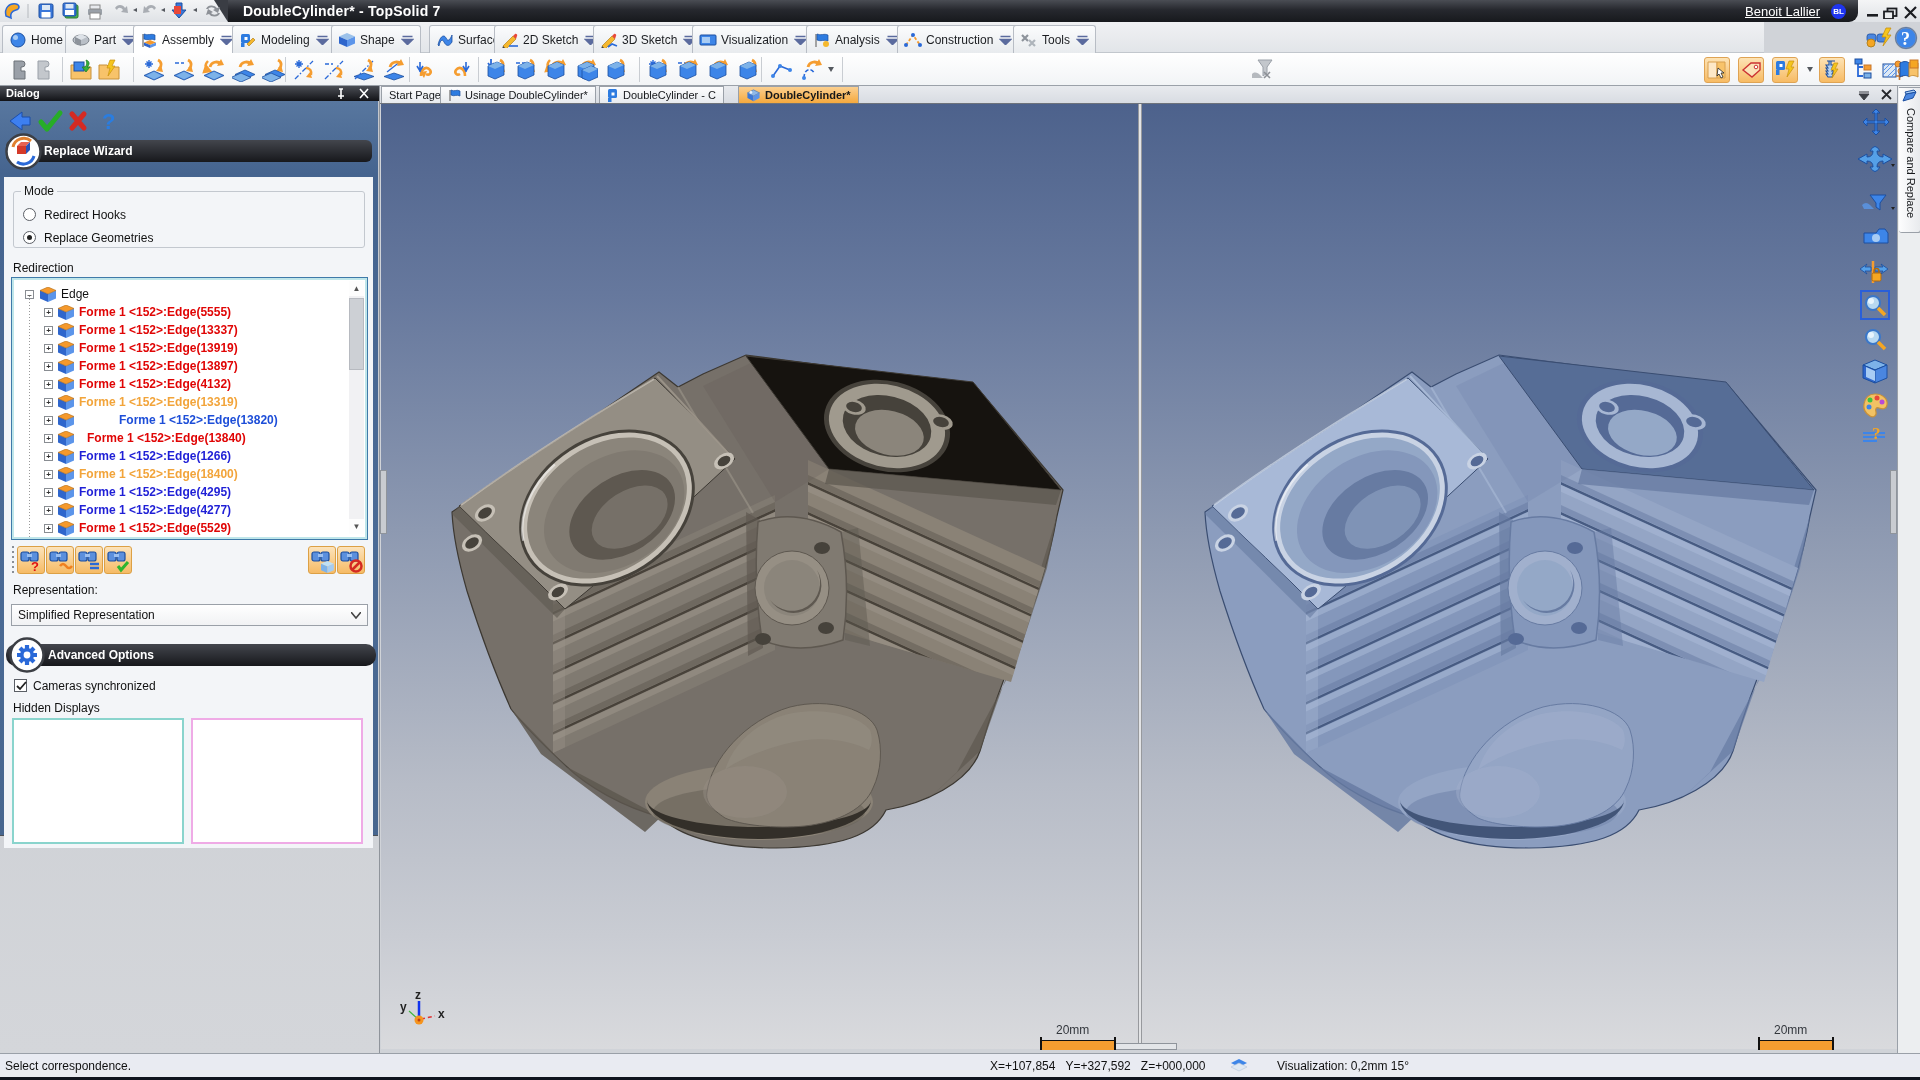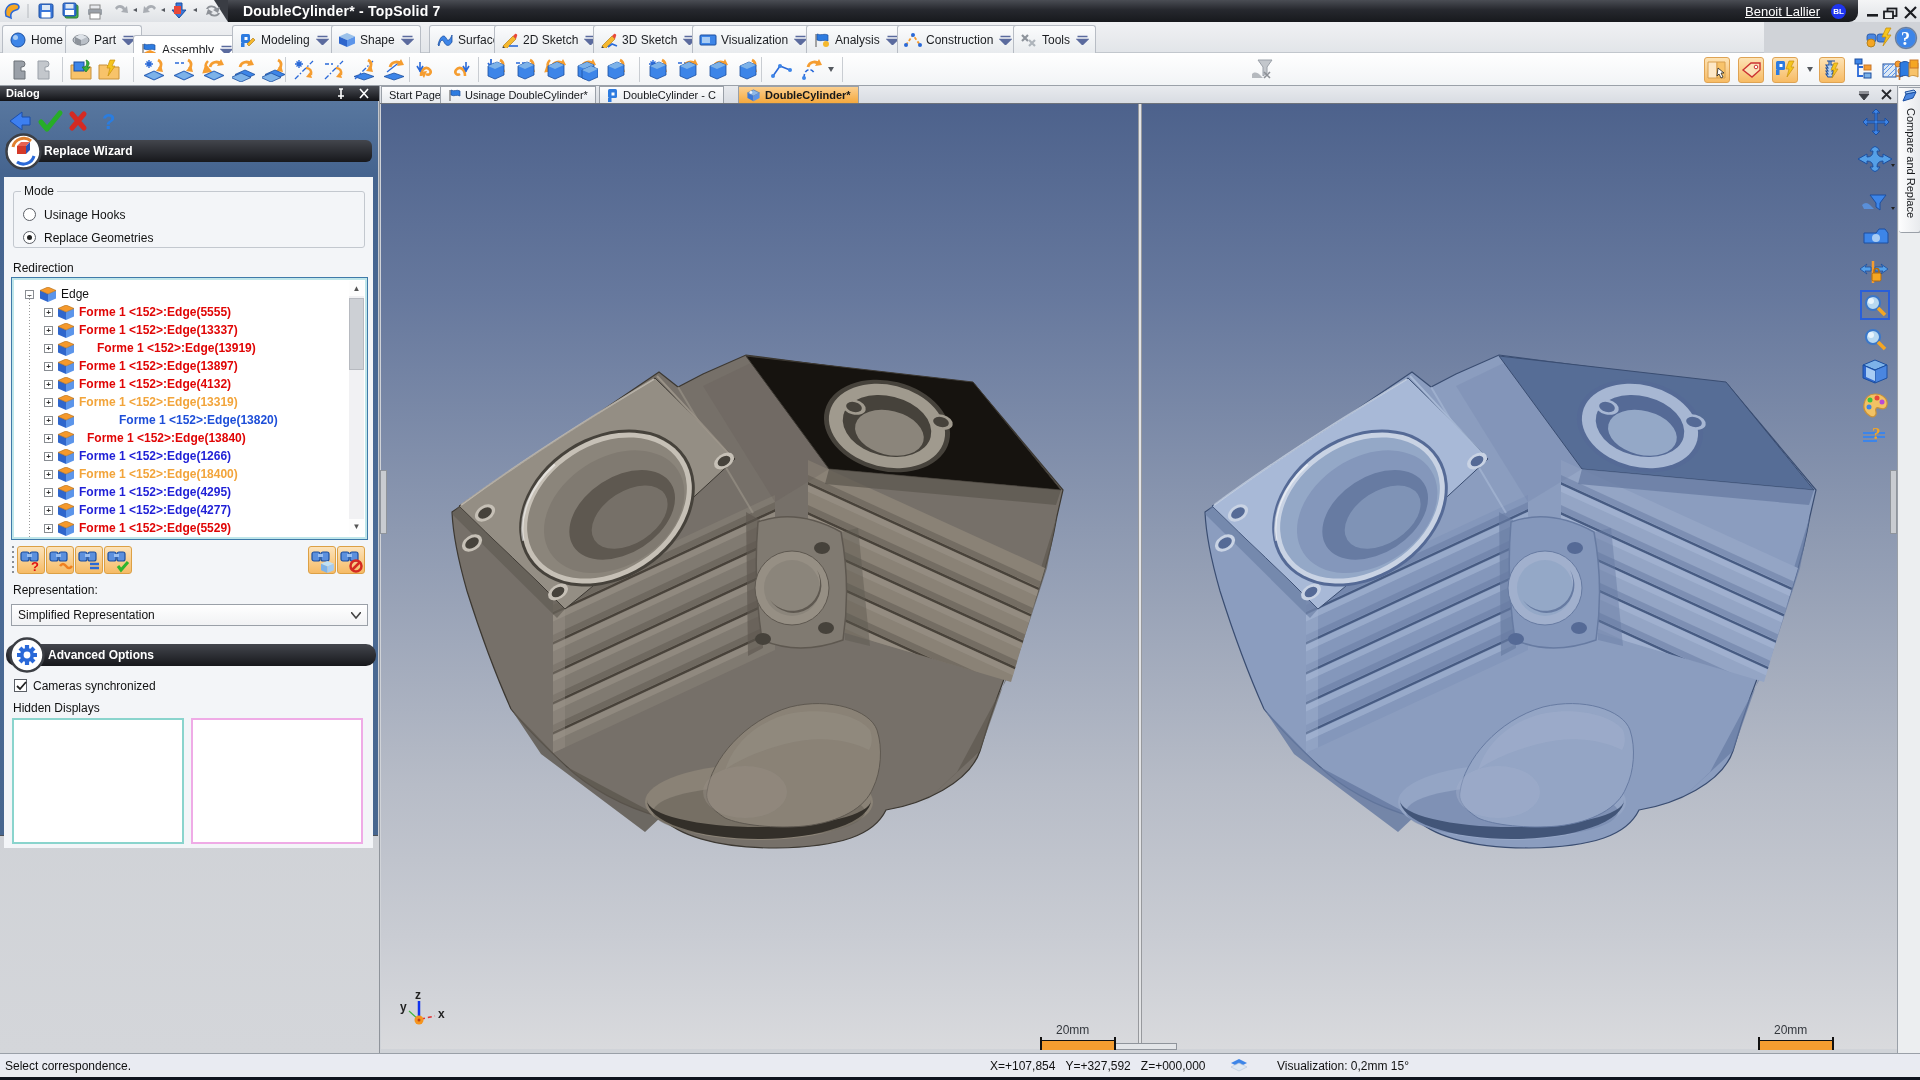--- a/index.html
+++ b/index.html
@@ -11,21 +11,21 @@
 #titlebar { left:0; top:0; width:1920px; height:22px; background:linear-gradient(#f4f5f6,#dfe2e6); }
 #titledark { left:228px; top:0; width:1630px; height:22px; background:linear-gradient(#4a4d54,#26282e 45%,#17191d); border-radius:0 0 9px 0; }
 #titledark:before { content:""; position:absolute; left:-14px; top:0; border-top:22px solid #3a3d44; border-left:14px solid transparent; }
 #titletext { left:243px; top:3px; color:#fff; font-size:14px; font-weight:bold; letter-spacing:.2px; }
 #username { left:1745px; top:4px; color:#fff; font-size:13px; text-decoration:underline; }
 #blbadge { left:1831px; top:4px; width:15px; height:15px; background:#1f35f0; border-radius:50%; color:#fff; font-size:8px; font-weight:bold; text-align:center; line-height:15px; }
 
 
 #ribbontabs { left:0; top:22px; width:1764px; height:31px; background:linear-gradient(#f0f1f3,#e2e5e9); border-bottom:1px solid #c2c7cd; }
 .rtab { position:absolute; top:3px; height:28px; display:flex; align-items:center; font-size:12px; color:#1c1e22; padding:0 6px; border:1px solid #b8bdc5; border-bottom:none; border-radius:3px 3px 0 0; background:linear-gradient(#fbfcfd,#e8ebee); }
-.rtab.sel { background:#fff; font-weight:normal;margin-top:10px; }
+.rtab.sel { background:#fff; font-weight:normal; }
 .rtab .ic { width:18px; height:16px; margin-right:4px; }
 .rtab .dd { margin-left:6px; }
 
 
 #bigbar { left:0; top:53px; width:1920px; height:33px; background:linear-gradient(#ffffff,#f2f4f6); border-bottom:1px solid #9ba1a9; }
 .tsep { position:absolute; top:4px; width:1px; height:25px; background:#c9cdd2; }
 .obtn { position:absolute; top:4px; width:26px; height:26px; border:1px solid #dfa353; border-radius:3px; background:linear-gradient(#fde3b5,#f7bb64); }
 
 
 #panel { left:0; top:86px; width:380px; height:967px; background:linear-gradient(#c3c6cc,#cdd0d5 60%,#d4d6da); border-right:1px solid #8f949b; }
@@ -450,21 +450,21 @@
         <path d="M8 14 A11 11 0 0 1 26 8" fill="none" stroke="#e08030" stroke-width="3"></path>
         <path d="M29 23 A11 11 0 0 1 12 29" fill="none" stroke="#2a69d8" stroke-width="3"></path>
         <rect x="12" y="13" width="9" height="8" fill="#d43a2a"></rect>
         <path d="M12 13 L16 9 L25 9 L21 13 Z" fill="#e86252"></path>
         <path d="M21 13 L25 9 L25 17 L21 21 Z" fill="#2a52b8"></path>
       </svg>
       <div id="wizbody" class="abs">
         <div class="grpbox" style="left:9px;top:14px;width:352px;height:57px;"></div>
         <div class="grplabel" style="left:17px;top:7px;">Mode</div>
         <div class="radio" style="left:19px;top:31px;"></div>
-        <div class="t12 abs" style="left:40px;top:31px;">Usinage Hooks</div>
+        <div class="t12 abs" style="left:40px;top:31px;">Redirect Hooks</div>
         <div class="radio on" style="left:19px;top:54px;"></div>
         <div class="t12 abs" style="left:40px;top:54px;">Replace Geometries</div>
         <div class="t12 abs" style="left:9px;top:84px;">Redirection</div>
         <div id="treebox">
           <div id="treerows">
               <div class="trow" style="top:8px;">
                 <div class="expbox" style="left:13px;top:4px;">–</div>
                 <svg class="cube" style="left:28px;top:1px;" width="16" height="15" viewBox="0 0 16 15">
                   <polygon points="8,0 16,3.5 8,7 0,3.5" fill="#f5992c"></polygon>
                   <polygon points="0,3.5 8,7 8,15 0,11.5" fill="#2f66cc"></polygon>
@@ -495,21 +495,21 @@
                 <span style="position:absolute;left:67px;top:1px;color:#e00505;">Forme 1 &lt;152&gt;:Edge(13337)</span>
               </div>
           <div class="trow" style="top:62px;">
                 <div class="expbox" style="left:32px;top:4px;">+</div>
                 <svg class="cube" style="left:46px;top:1px;" width="16" height="15" viewBox="0 0 16 15">
                   <polygon points="8,0 16,3.5 8,7 0,3.5" fill="#f5992c"></polygon>
                   <polygon points="0,3.5 8,7 8,15 0,11.5" fill="#2f66cc"></polygon>
                   <polygon points="16,3.5 8,7 8,15 16,11.5" fill="#5c95ea"></polygon>
                   <polygon points="8,0 16,3.5 8,7 0,3.5" fill="none" stroke="#b06a10" stroke-width="0.6"></polygon>
                 </svg>
-                <span style="position:absolute;left:67px;top:1px;color:#e00505;margin-left:18px;">Forme 1 &lt;152&gt;:Edge(13919)</span>
+                <span style="position:absolute;left:67px;top:1px;color:#e00505;">Forme 1 &lt;152&gt;:Edge(13919)</span>
               </div>
           <div class="trow" style="top:80px;">
                 <div class="expbox" style="left:32px;top:4px;">+</div>
                 <svg class="cube" style="left:46px;top:1px;" width="16" height="15" viewBox="0 0 16 15">
                   <polygon points="8,0 16,3.5 8,7 0,3.5" fill="#f5992c"></polygon>
                   <polygon points="0,3.5 8,7 8,15 0,11.5" fill="#2f66cc"></polygon>
                   <polygon points="16,3.5 8,7 8,15 16,11.5" fill="#5c95ea"></polygon>
                   <polygon points="8,0 16,3.5 8,7 0,3.5" fill="none" stroke="#b06a10" stroke-width="0.6"></polygon>
                 </svg>
                 <span style="position:absolute;left:67px;top:1px;color:#e00505;">Forme 1 &lt;152&gt;:Edge(13897)</span>

